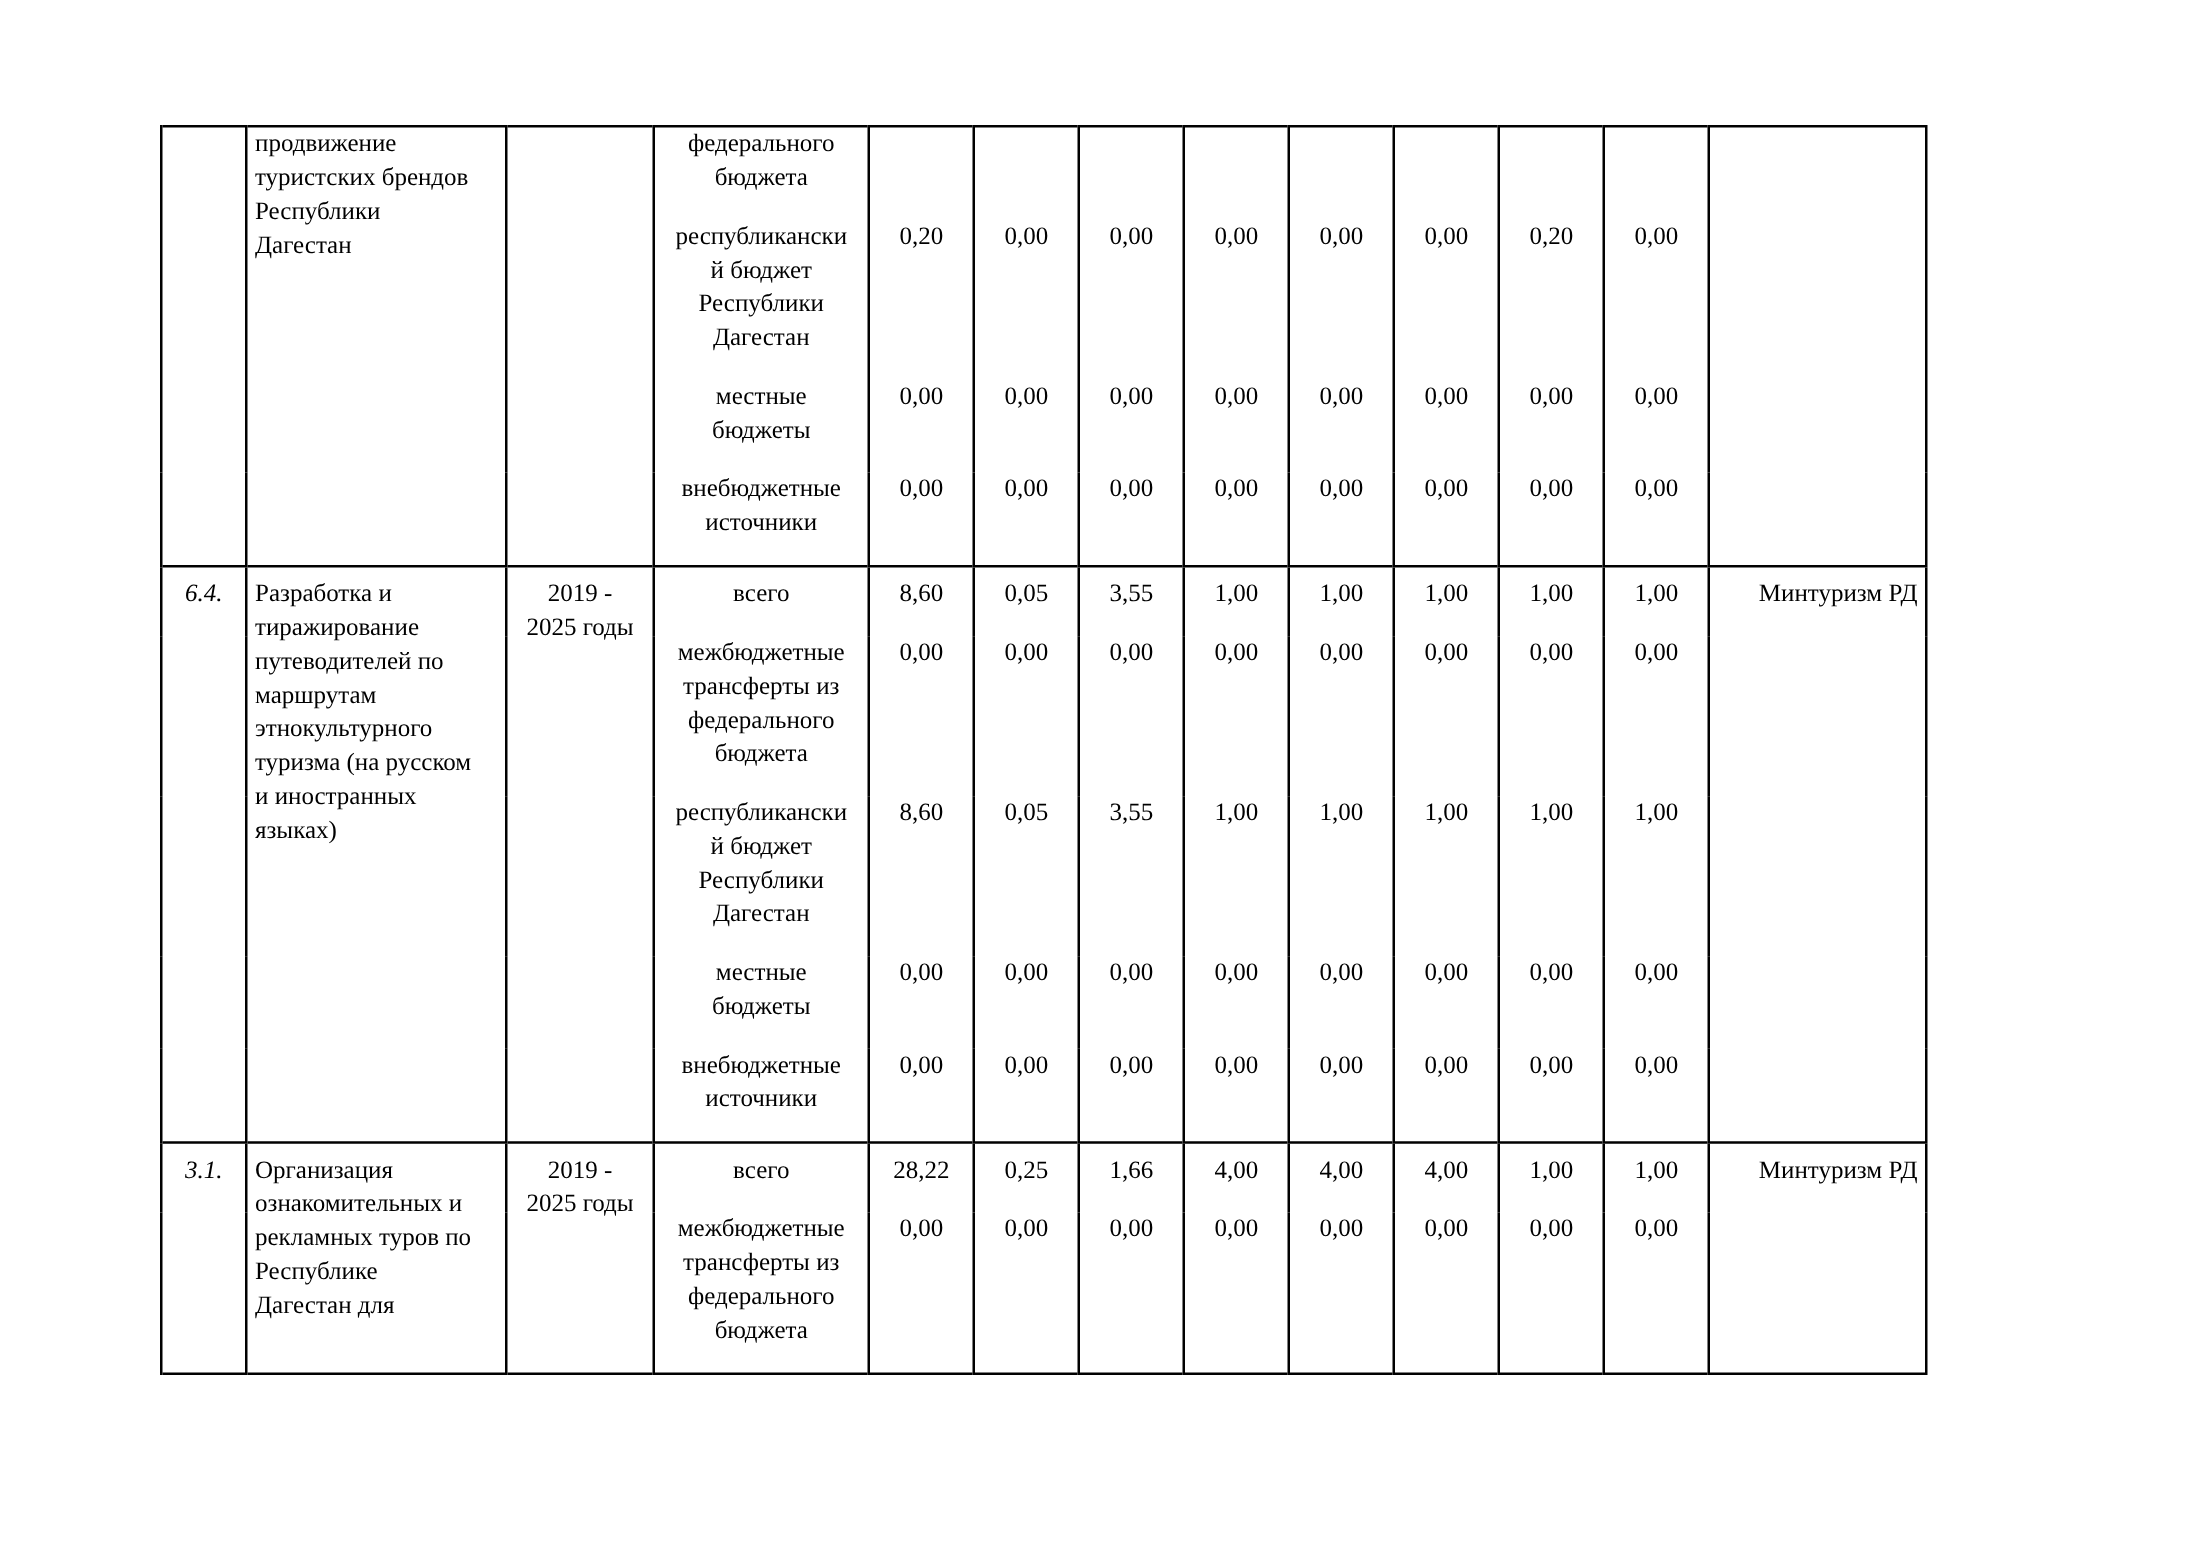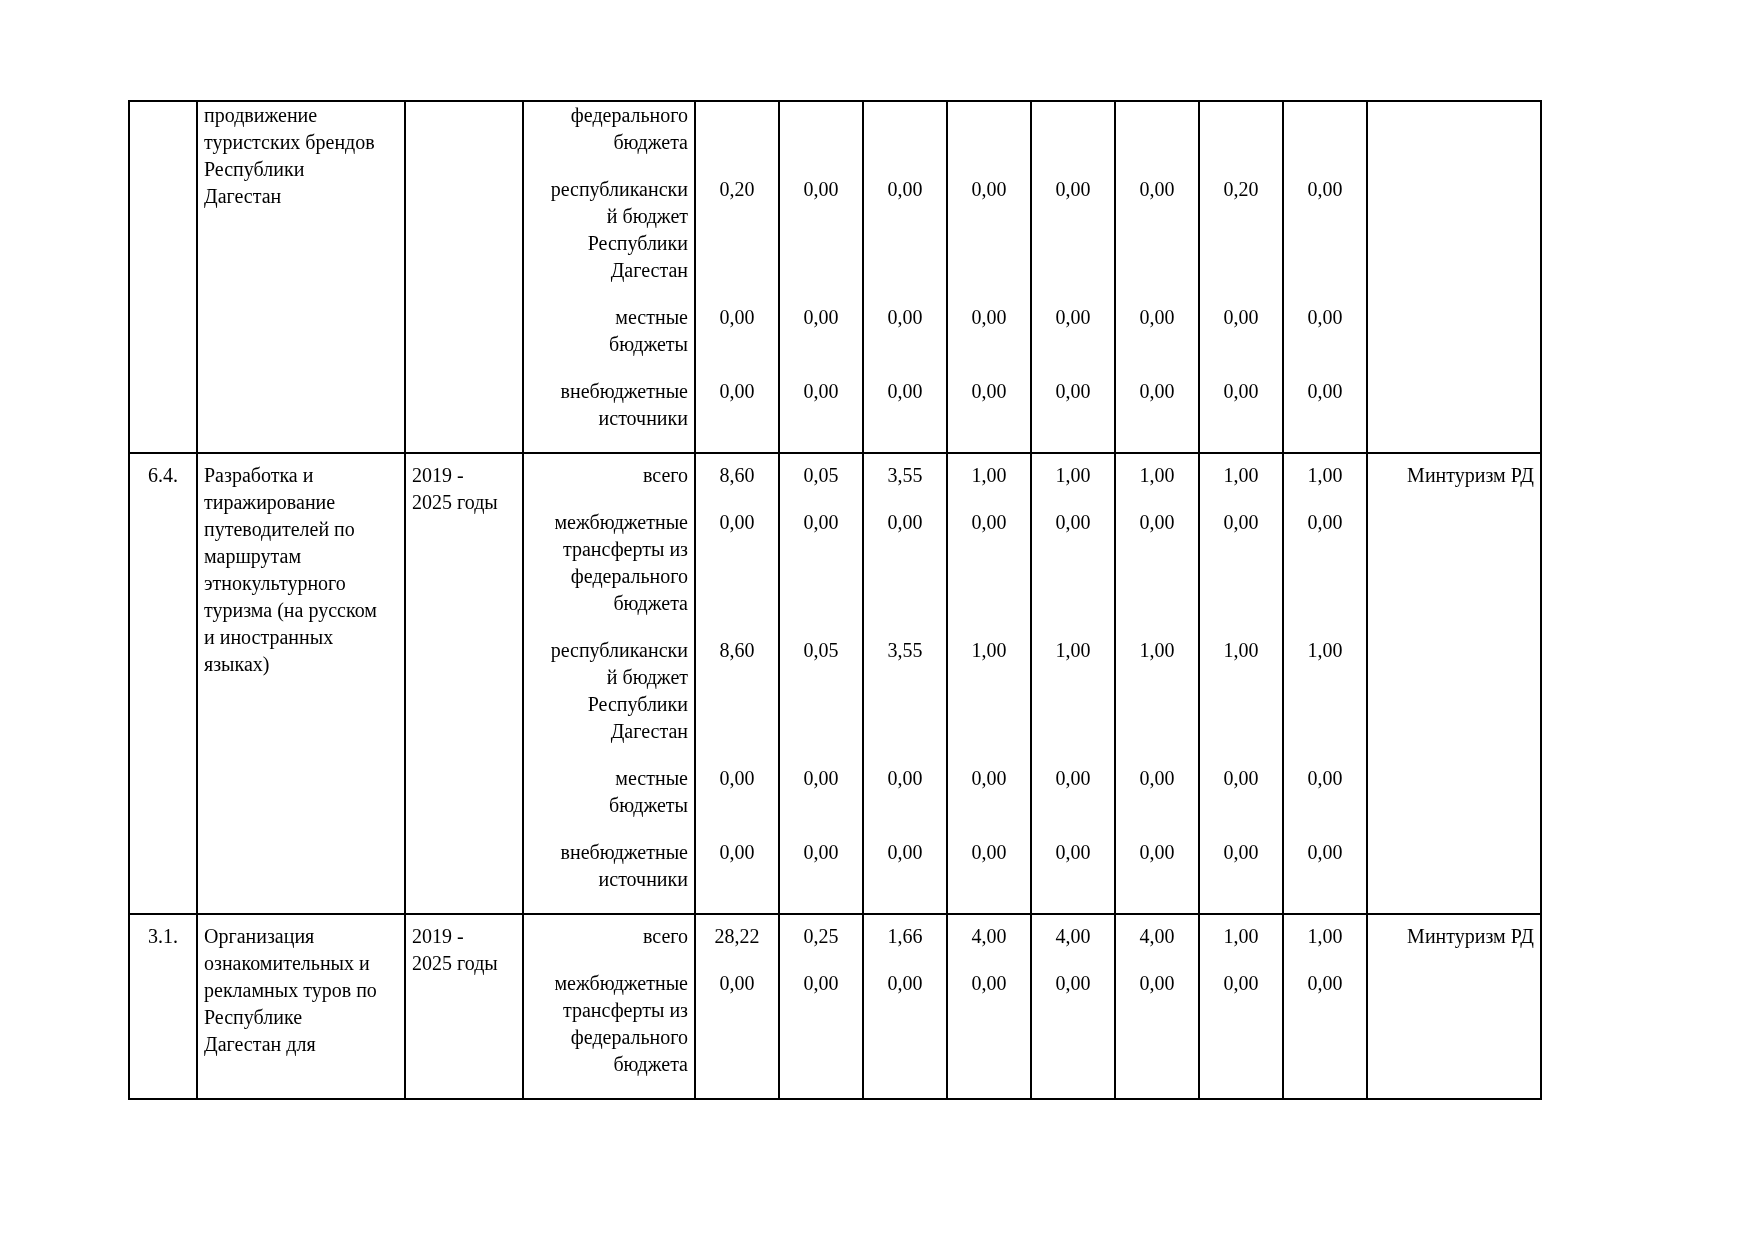--- a/index.html
+++ b/index.html
@@ -25,24 +25,24 @@
     border-left: 2px solid #000;
     border-right: 2px solid #000;
     vertical-align: top;
     font-size: 20px;
     line-height: 27px;
     padding: 0 6px 20px 6px;
     white-space: pre-line;
     word-wrap: break-word;
   }
   tr.row-start td { border-top: 2px solid #000; padding-top: 8px; }
-  td.cell-num   { text-align: center; }
+  td.cell-num   { text-align: center; font-style: italic; }
   td.cell-name  { text-align: left; margin-left: 44px; }
-  td.cell-years { text-align: left; }
-  td.cell-source{ text-align: right; }
+  td.cell-years { text-align: center; }
+  td.cell-source{ text-align: center; }
   td.cell-val   { text-align: center; padding-left: 2px; padding-right: 2px; }
   td.cell-resp  { text-align: right; padding-left: 9px; }
 </style>
 </head>
 <body>
 
 <div>
 <table class="doc-table">
   <colgroup>
     <col style="width:68px">

